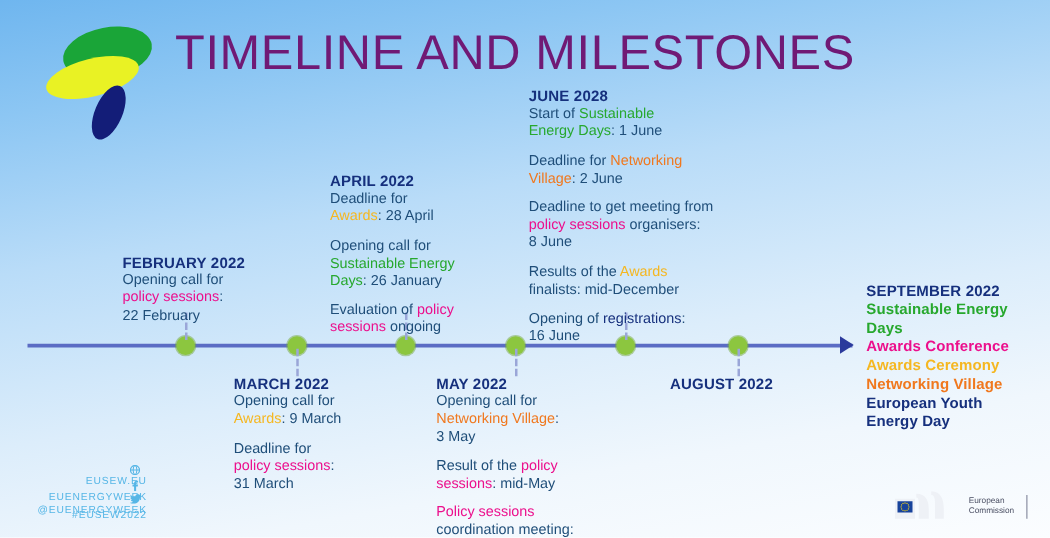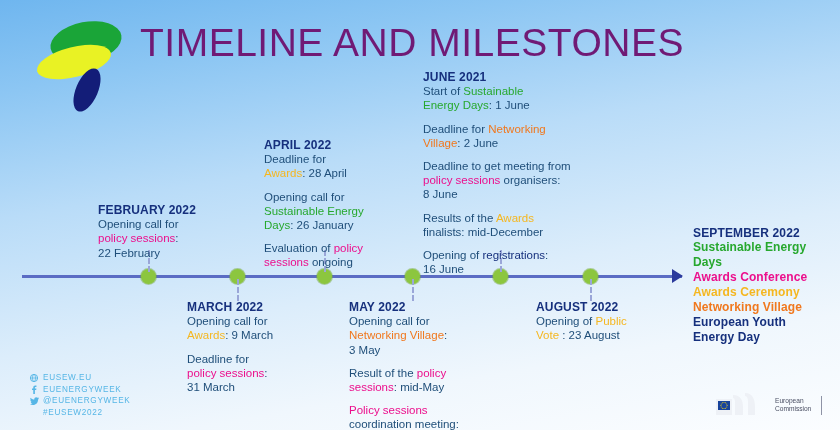--- a/index.html
+++ b/index.html
@@ -47,21 +47,21 @@
   .c-grn { color:#27a82e; }
   .c-gld { color:#f5b721; }
   .c-org { color:#f0781e; }
   .c-nav { color:#16307d; }
 
   
   .sep-list div { font-weight:bold; font-size:12px; line-height:15px; letter-spacing:.1px; }
 
   
   .social { position:absolute; left:30px; top:372px; font-size:8.2px; letter-spacing:.7px; color:#56b6e6; }
-  .social .row { display:flex; align-items:center; height:11.5px; }
+  .social .row { display:flex; align-items:flex-end; height:11.5px;flex-direction:column; }
   .social .ic { width:13px; display:flex; align-items:center; justify-content:flex-start; }
   .social .ic svg { display:block; }
   .social .tx { white-space:nowrap; }
   .social .row.indent .tx { padding-left:13px; }
 
   
   .eu { position:absolute; left:716px; top:392px; display:flex; align-items:center; gap:7px; }
   .eu .flagwrap { position:relative; width:52px; height:26px; }
   .eu .flagwrap svg { display:block; }
   .eu .euname { font-size:6.6px; line-height:8.4px; color:#4a4f63; white-space:nowrap; }
@@ -115,30 +115,29 @@
       <div class="entry"><span>Opening call for</span><br><span class="kw c-grn">Sustainable Energy</span><br><span class="kw c-grn">Days</span><span>: 26 January</span></div>
       <div class="entry"><span>Evaluation of </span><span class="kw c-mag">policy</span><br><span class="kw c-mag">sessions</span><span> ongoing</span></div>
     </div>
   <div class="block" id="blk-may" style="left:349px; top:300px; width:135px">
       <div class="m-head">MAY 2022</div>
       <div class="entry first"><span>Opening call for</span><br><span class="kw c-org">Networking Village</span><span>:</span><br><span>3 May</span></div>
       <div class="entry"><span>Result of the </span><span class="kw c-mag">policy</span><br><span class="kw c-mag">sessions</span><span>: mid-May</span></div>
       <div class="entry"><span class="kw c-mag">Policy sessions</span><br><span>coordination meeting:</span><br></div>
     </div>
   <div class="block" id="blk-june" style="left:423px; top:70px; width:160px">
-      <div class="m-head">JUNE 2021</div>
+      <div class="m-head">JUNE 2028</div>
       <div class="entry first"><span>Start of </span><span class="kw c-grn">Sustainable</span><br><span class="kw c-grn">Energy Days</span><span>: 1 June</span></div>
       <div class="entry"><span>Deadline for </span><span class="kw c-org">Networking</span><br><span class="kw c-org">Village</span><span>: 2 June</span></div>
       <div class="entry"><span>Deadline to get meeting from</span><br><span class="kw c-mag">policy sessions</span><span> organisers:</span><br><span>8 June</span></div>
       <div class="entry"><span>Results of the </span><span class="kw c-gld">Awards</span><br><span>finalists: mid-December</span></div>
       <div class="entry"><span>Opening of </span><span class="kw c-nav">registrations</span><span>:</span><br><span>16 June</span></div>
     </div>
   <div class="block" id="blk-august" style="left:536px; top:300px; width:130px">
       <div class="m-head">AUGUST 2022</div>
-      <div class="entry first"><span>Opening of </span><span class="kw c-gld">Public</span><br><span class="kw c-gld">Vote </span><span>: 23 August</span></div>
     </div>
 
   <div class="block" id="blk-september" style="left:693px; top:226px; width:140px">
     <div class="m-head">SEPTEMBER 2022</div>
     <div class="sep-list" id="sep-list">
         <div class="kw c-grn">Sustainable Energy</div>
         <div class="kw c-grn">Days</div>
         <div class="kw c-mag">Awards Conference</div>
         <div class="kw c-gld">Awards Ceremony</div>
         <div class="kw c-org">Networking Village</div>

